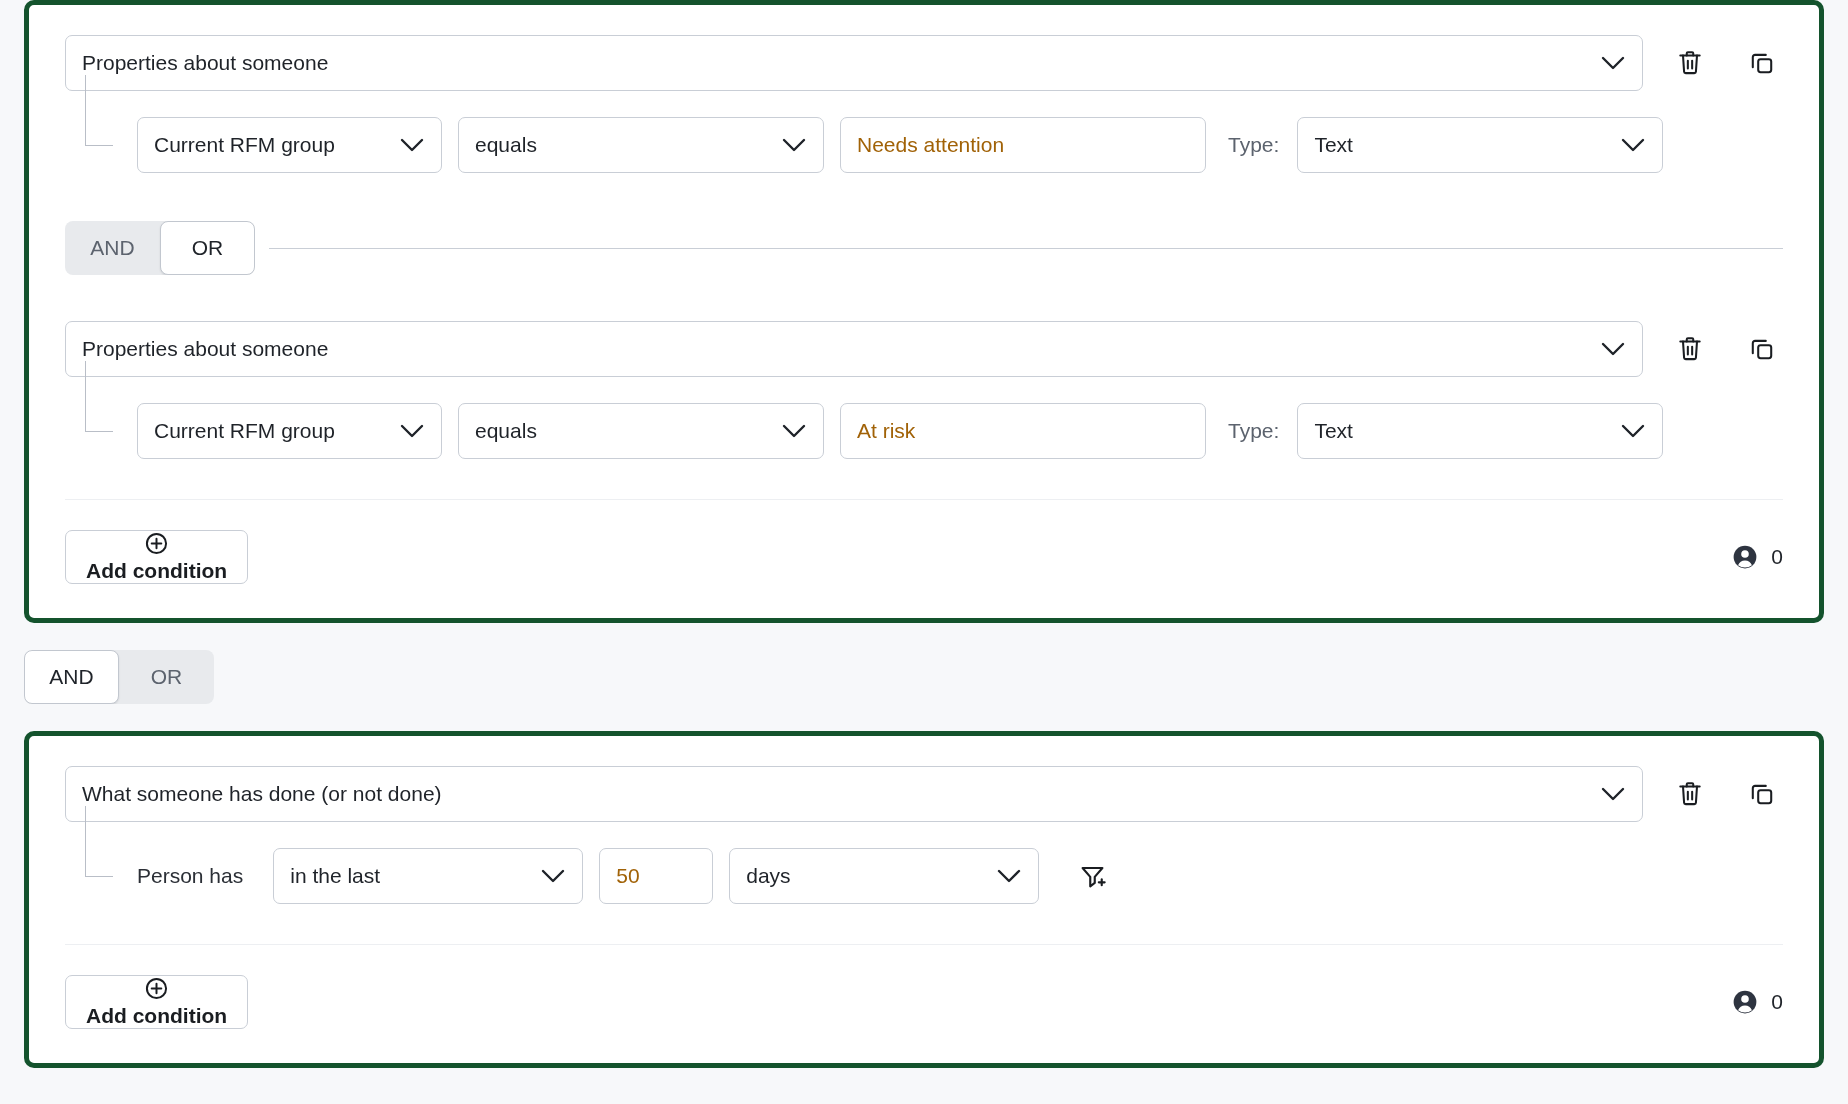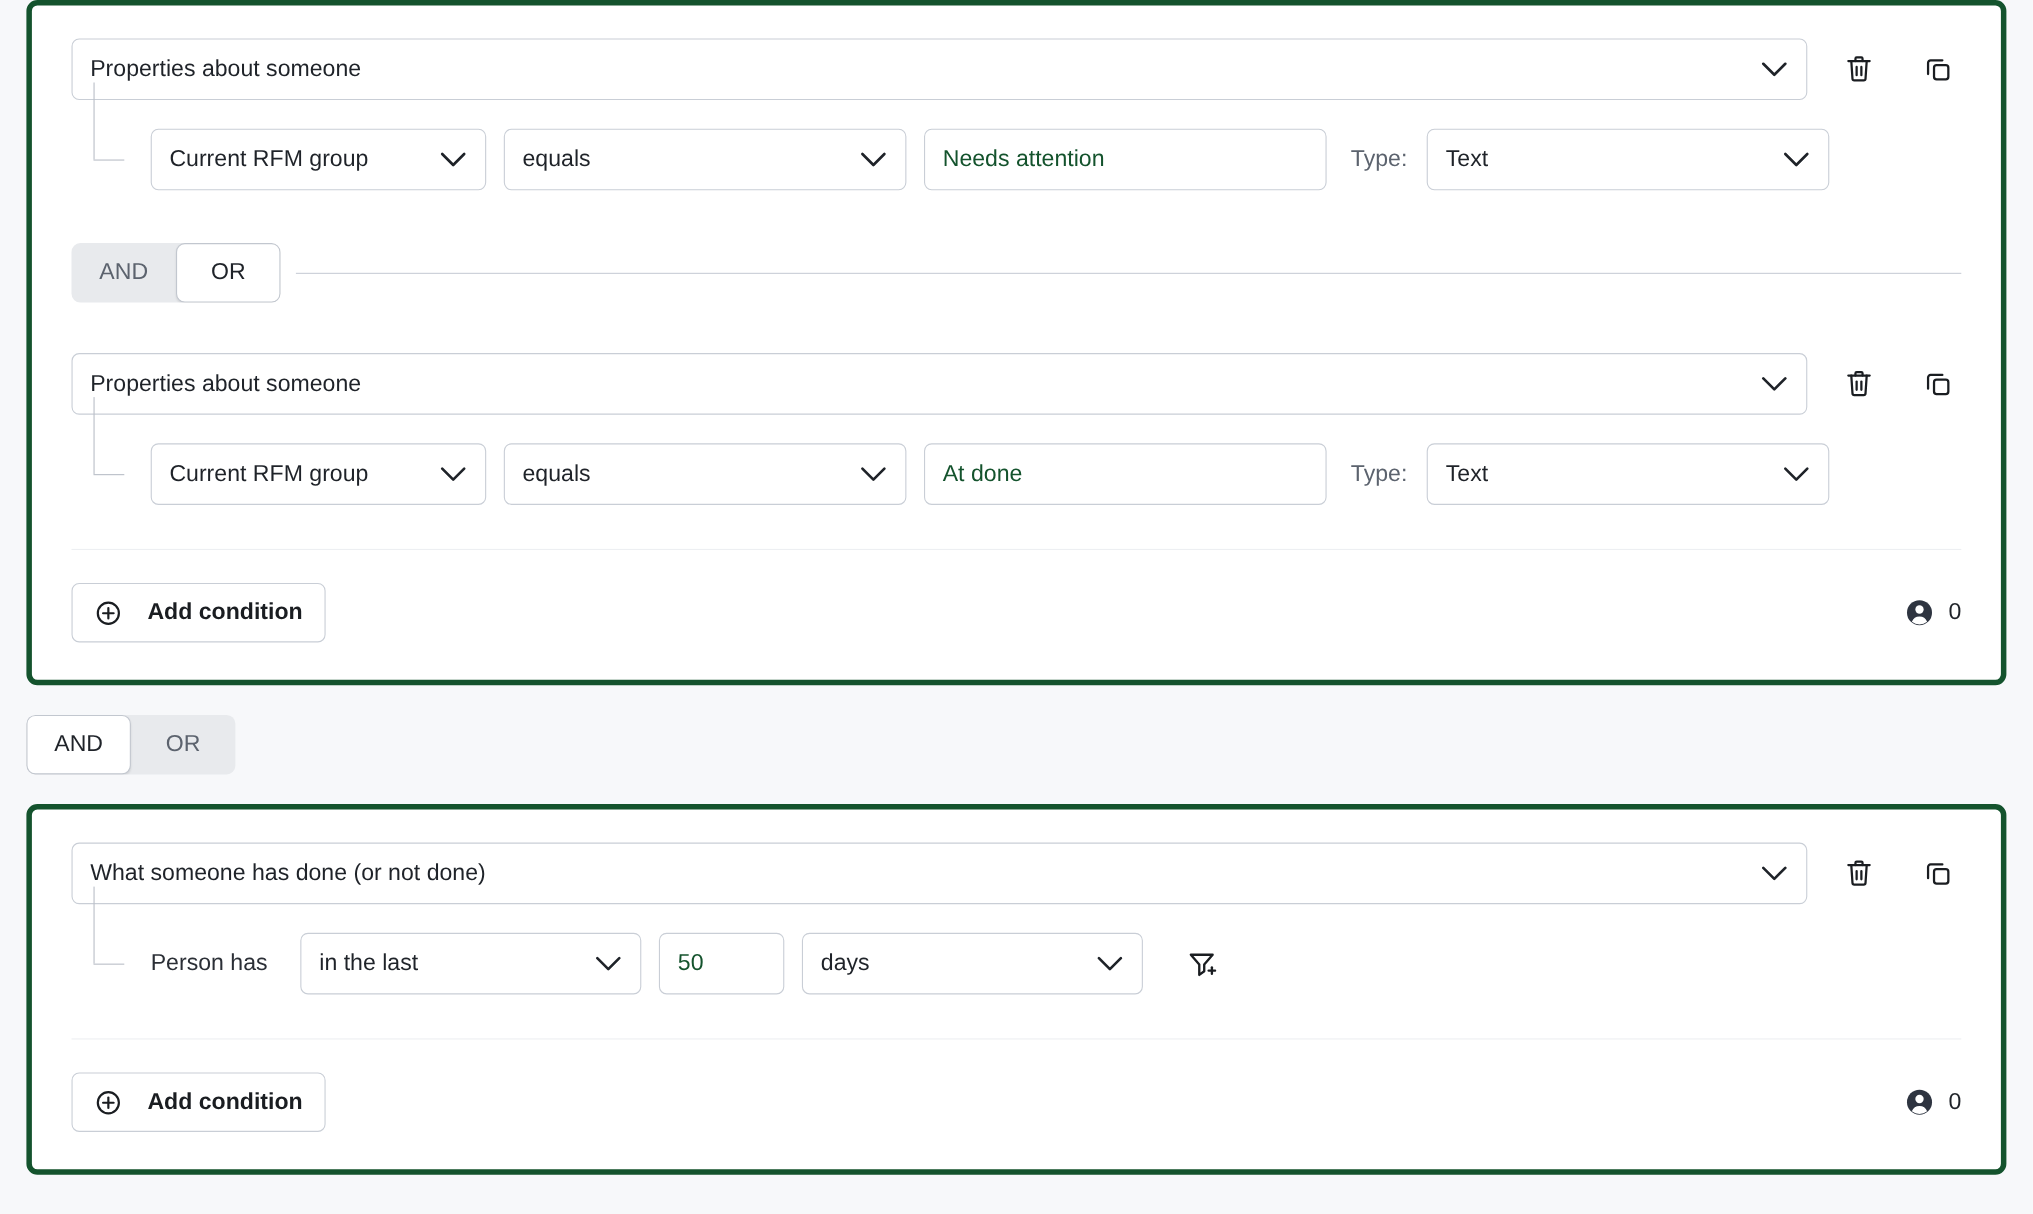--- a/index.html
+++ b/index.html
@@ -110,21 +110,21 @@
 
   .field {
     background: #ffffff;
     border: 1px solid #c9ced6;
     border-radius: 7px;
     height: 56px;
     display: flex;
     align-items: center;
     padding: 0 16px;
     font-size: 21px;
-    color: #14532d;
+    color: #a16207;
   }
 
   .type-label {
     color: #5c636e;
     font-size: 21px;
     margin: 0 10px 0 14px;
     white-space: nowrap;
   }
 
   .person-has {
@@ -188,30 +188,31 @@
     margin: 40px 36px 0 36px;
   }
   .footer {
     display: flex;
     align-items: center;
     padding: 30px 36px 34px 36px;
   }
   .add-btn {
     display: inline-flex;
     align-items: center;
-    gap: 23px;
+    gap: 3px;
     height: 54px;
     padding: 0 20px;
     background: #ffffff;
     border: 1px solid #c9ced6;
     border-radius: 7px;
     font-size: 21px;
     font-weight: bold;
     color: #1a1d21;
     cursor: pointer;
+    flex-direction: column;
   }
   .count {
     margin-left: auto;
     display: flex;
     align-items: center;
     gap: 13px;
     font-size: 21px;
     color: #1f2329;
   }
 
@@ -332,21 +333,21 @@
           </div>
           <div class="select" style="width:366px">
             <span class="label">equals</span>
             <span class="caret">
               <svg width="26" height="16" viewBox="0 0 26 16">
                   <path d="M3 3 L13 13 L23 3" fill="none" stroke="currentColor" stroke-width="2.4" stroke-linecap="round" stroke-linejoin="round"></path>
                 </svg>
             </span>
           </div>
           <div class="field" style="width:366px; margin-left:8px">
-            <span>At done</span>
+            <span>At risk</span>
           </div>
           <span class="type-label">Type:</span>
           <div class="select" style="width:366px">
             <span class="label">Text</span>
             <span class="caret">
               <svg width="26" height="16" viewBox="0 0 26 16">
                   <path d="M3 3 L13 13 L23 3" fill="none" stroke="currentColor" stroke-width="2.4" stroke-linecap="round" stroke-linejoin="round"></path>
                 </svg>
             </span>
           </div>

